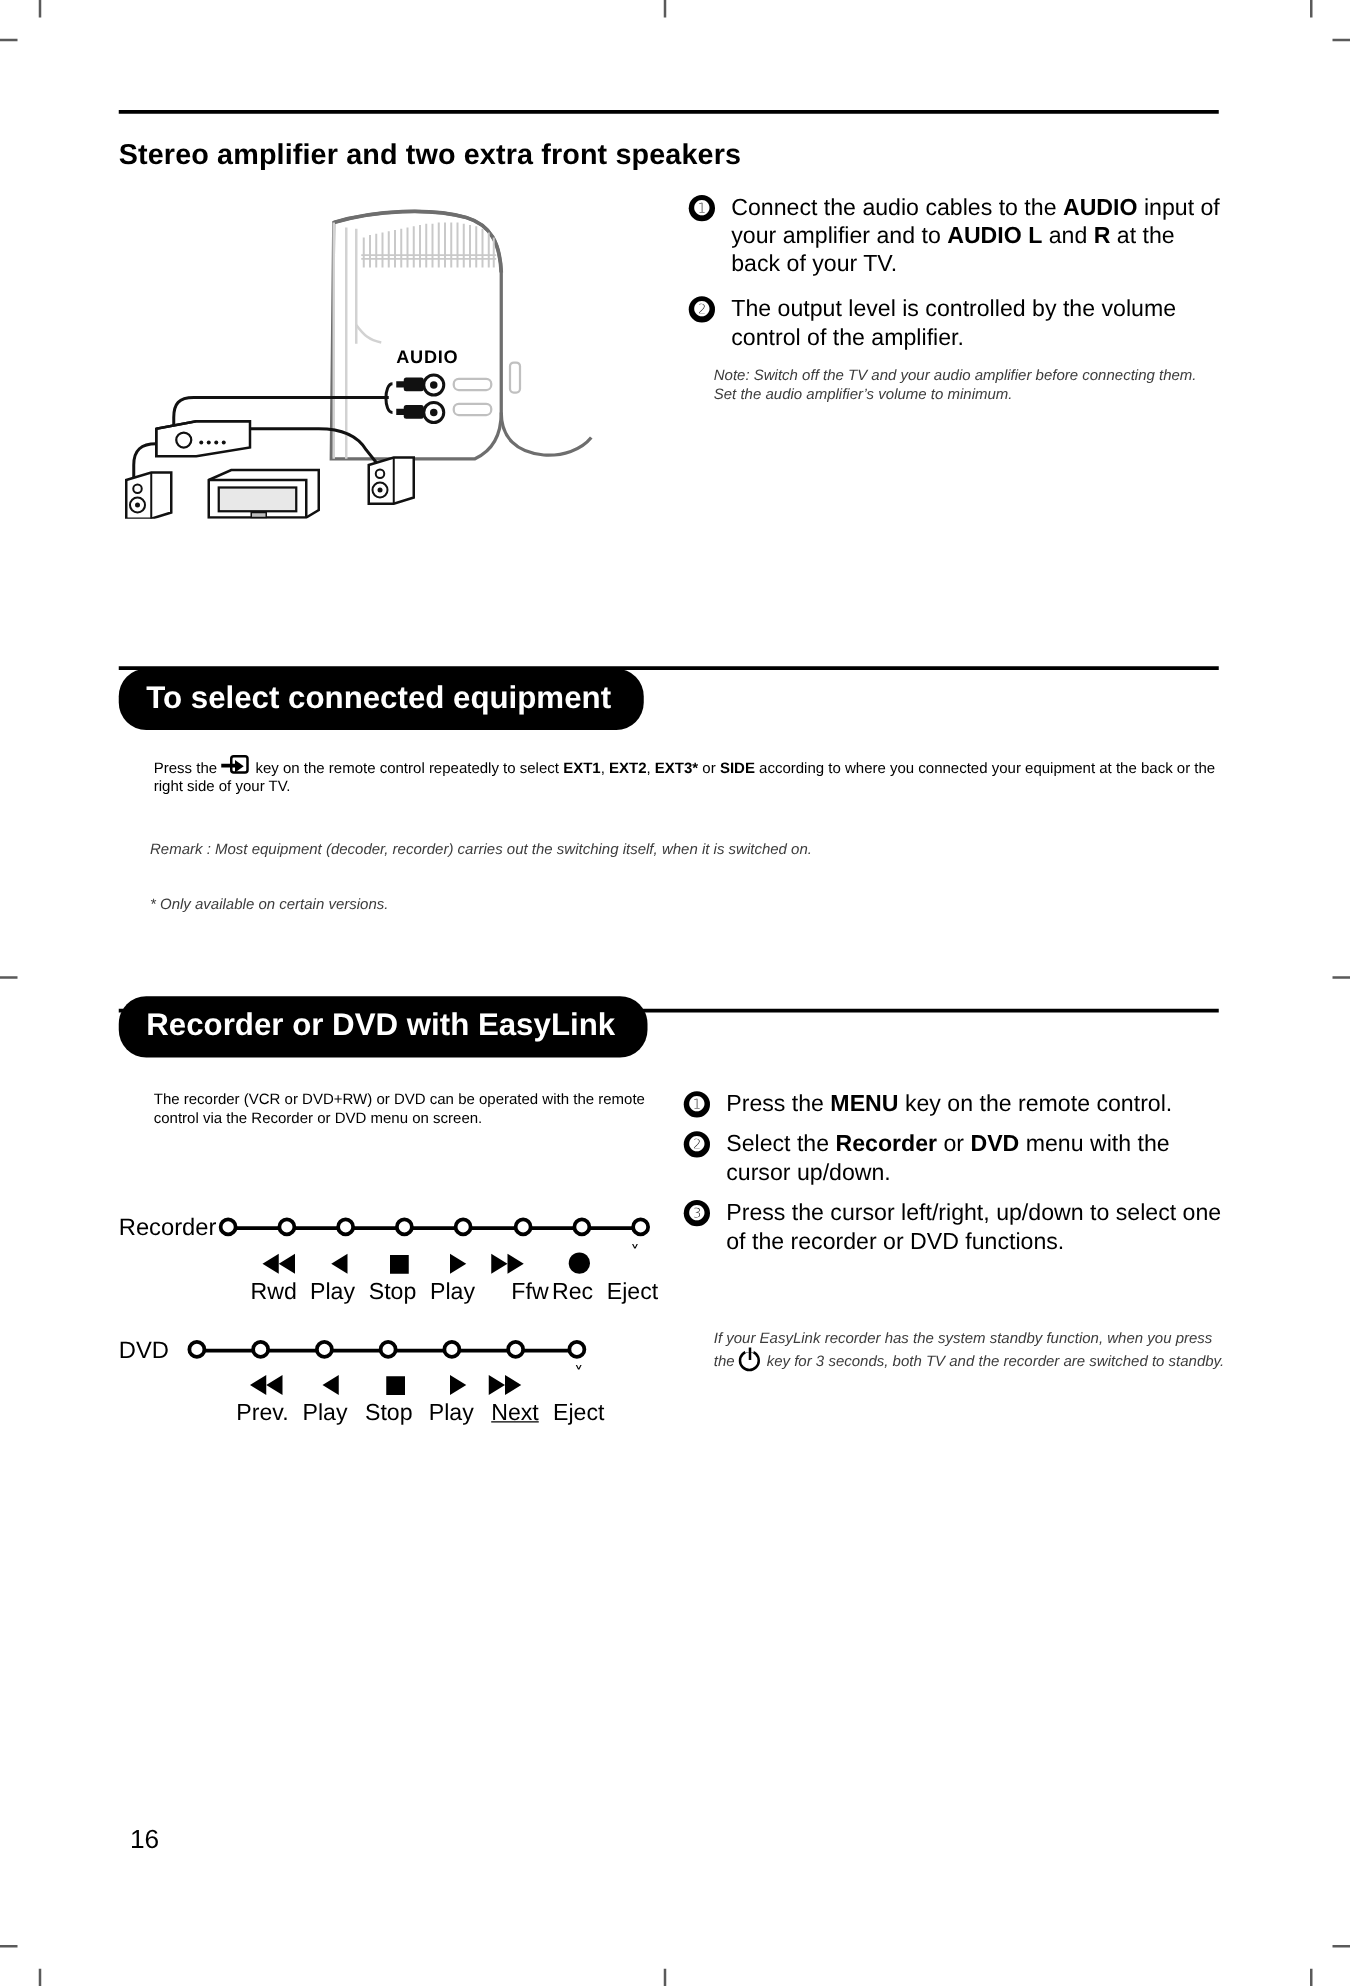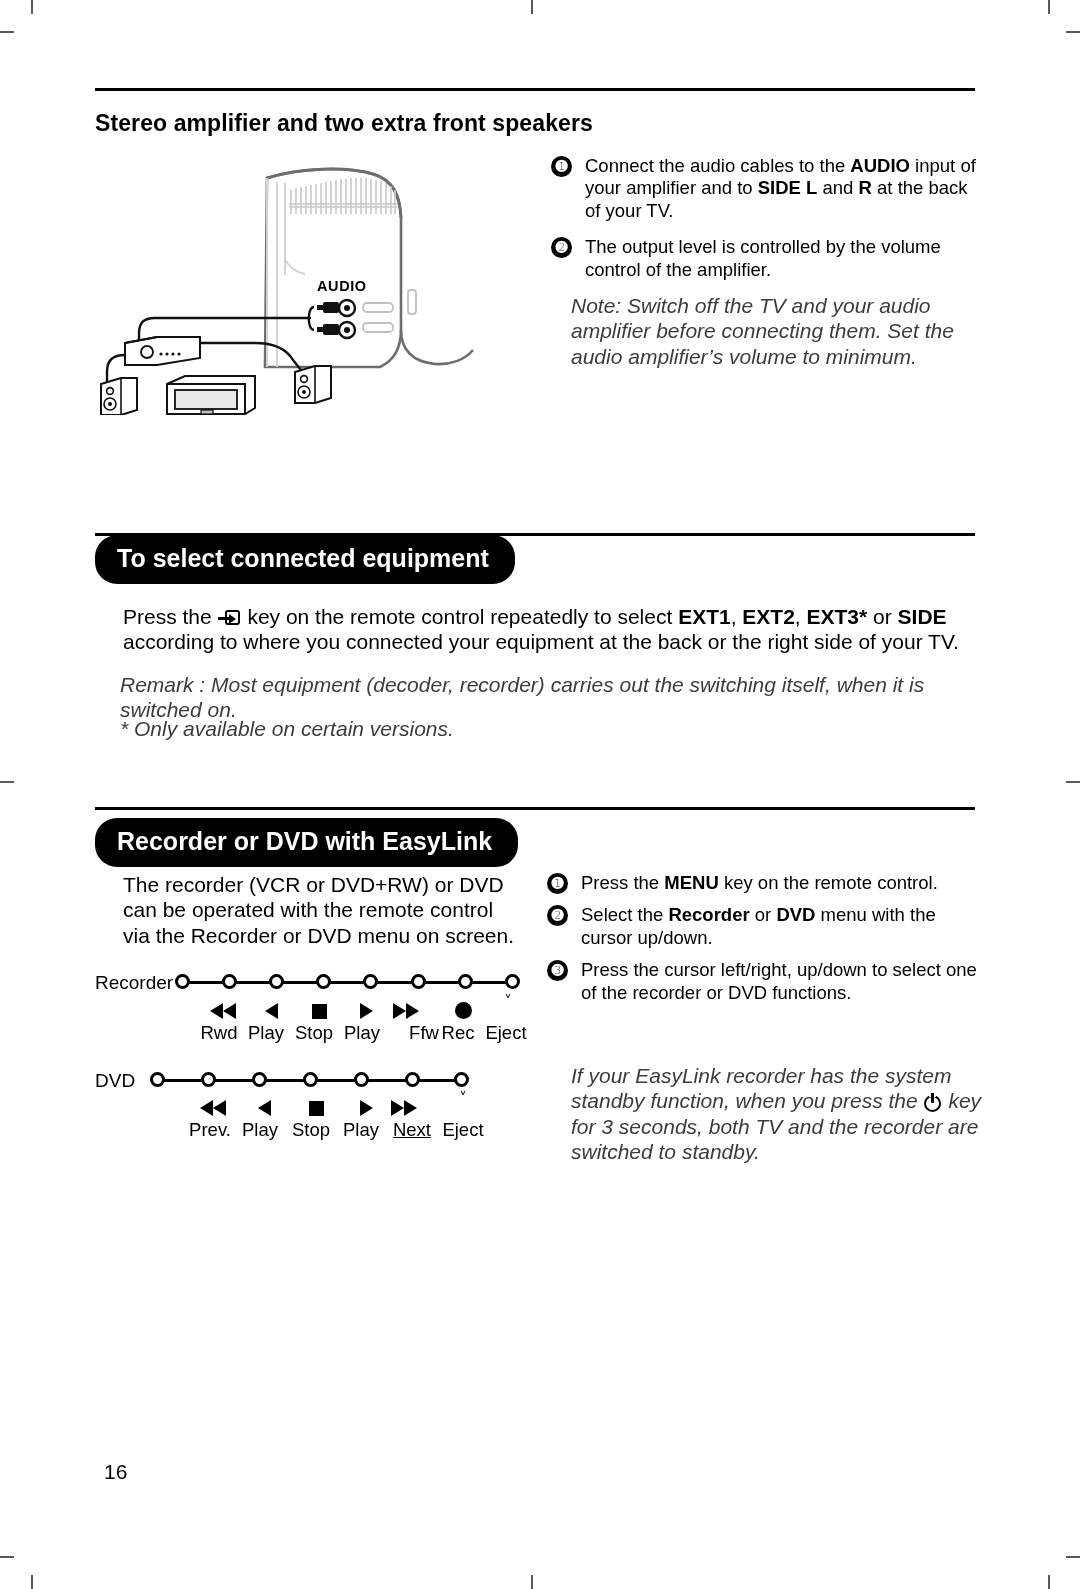--- a/index.html
+++ b/index.html
@@ -57,21 +57,21 @@
     font-size: 25px;
     font-weight: bold;
     line-height: 1;
     padding: 11px 26px 13px 22px;
     white-space: nowrap;
   }
 
   
   .txt {
     position: absolute;
-    font-size: 21px;
+    font-size: 12px;
     line-height: 1.21;
   }
   .txt b { font-weight: bold; }
   .it {
     font-style: italic;
     color: #3c3c3c;
   }
 
   
   .numlist { position: absolute; }
@@ -344,21 +344,21 @@
       <path d="M72 224 L 150 224 L 150 254" fill="none" stroke="#111" stroke-width="2"></path>
       <rect x="80" y="230" width="62" height="19" fill="#e8e8e8" stroke="#111" stroke-width="1.8"></rect>
       <rect x="106" y="250" width="12" height="4" fill="#bdbdbd" stroke="#111" stroke-width="1.2"></rect>
     </svg>
     <div class="audio-label" style="left:222px; top:118px;">AUDIO</div>
   </div>
 
   <div class="numlist" style="left:551px; top:155px; width:425px;">
     <div class="numitem">
       <span class="num">➊</span>
-      <span>Connect the audio cables to the <b>AUDIO</b> input of your amplifier and to <b>SIDE L</b> and <b>R</b> at the back of your TV.</span>
+      <span>Connect the audio cables to the <b>AUDIO</b> input of your amplifier and to <b>AUDIO L</b> and <b>R</b> at the back of your TV.</span>
     </div>
     <div class="numitem" style="margin-top:14px;">
       <span class="num">➋</span>
       <span>The output level is controlled by the volume control of the amplifier.</span>
     </div>
   </div>
 
   <div class="txt it" style="left:571px; top:293px; width:400px;">Note: Switch off the TV and your audio amplifier before connecting them. Set the audio amplifier’s volume to minimum.</div>
 
   <div class="rule" style="top:533px;"></div>
@@ -368,21 +368,21 @@
   <div class="txt" style="left:123px; top:604px; width:850px;">
     <span>Press the </span><span class="keyglyph"><span class="box"></span><span class="shaft"></span><span class="head"></span></span><span> key on the remote control repeatedly to select </span><b>EXT1</b><span>, </span><b>EXT2</b><span>, </span><b>EXT3*</b><span> or </span><b>SIDE</b><span> according to where you connected your equipment at the back or the right side of your TV.</span>
   </div>
 
   <div class="txt it" style="left:120px; top:672px; width:870px;">Remark : Most equipment (decoder, recorder) carries out the switching itself, when it is switched on.</div>
 
   <div class="txt it" style="left:120px; top:716px; width:600px;">* Only available on certain versions.</div>
 
   <div class="rule" style="top:807px;"></div>
 
-  <div class="pill" style="left:95px; top:818px;">Recorder or DVD with EasyLink</div>
+  <div class="pill" style="left:95px; top:797px;">Recorder or DVD with EasyLink</div>
 
   <div class="txt" style="left:123px; top:872px; width:400px;">The recorder (VCR or DVD+RW) or DVD can be operated with the remote control via the Recorder or DVD menu on screen.</div>
 
   <div class="numlist" style="left:547px; top:872px; width:430px;">
     <div class="numitem">
       <span class="num">➊</span>
       <span>Press the <b>MENU</b> key on the remote control.</span>
     </div>
     <div class="numitem" style="margin-top:10px;">
       <span class="num">➋</span>

